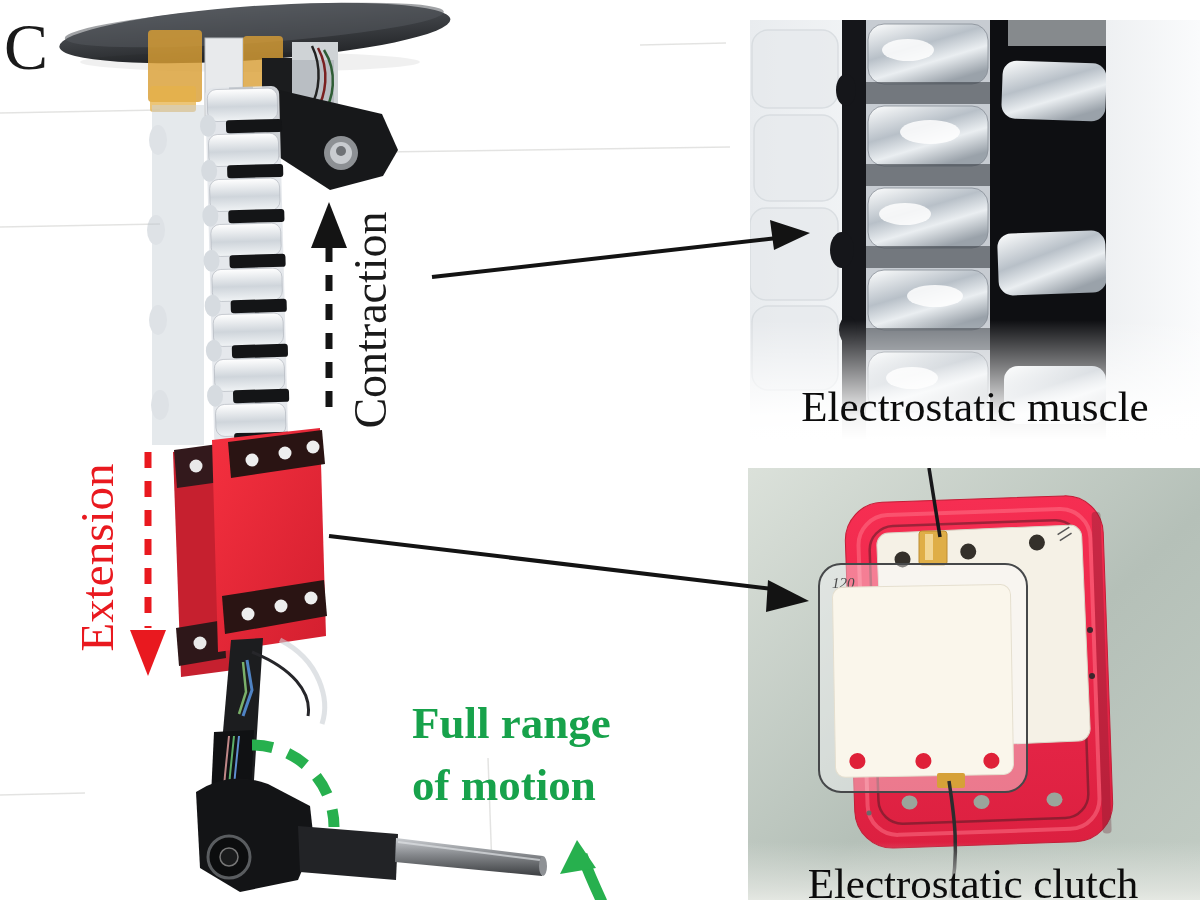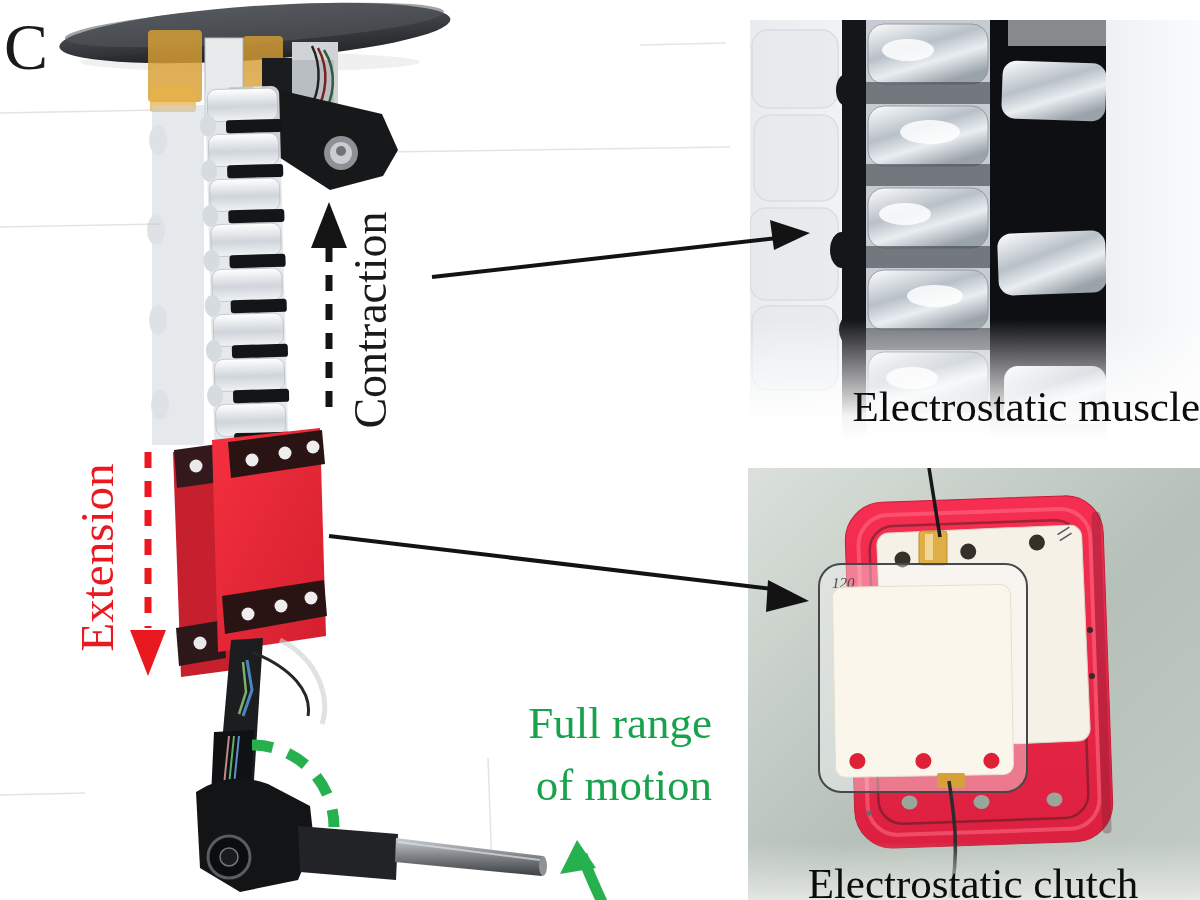--- a/index.html
+++ b/index.html
@@ -7,24 +7,24 @@
        font-family:"Liberation Serif","DejaVu Serif",serif;}
   #art{position:absolute;left:0;top:0;}
   .lbl{position:absolute;color:#1a1a1a;}
   #panel-letter{left:4px;top:14px;font-size:66px;line-height:1;}
   .vlabel{position:absolute;display:flex;align-items:center;justify-content:center;}
   .vlabel span{display:inline-block;transform:rotate(-90deg);white-space:nowrap;
                font-size:46px;line-height:1;}
   #contraction-label{left:342px;top:190px;width:58px;height:260px;color:#1a1a1a;}
   #extension-label{left:68px;top:434px;width:60px;height:246px;color:#e9191f;font-weight:400;}
   #extension-label span{font-size:47px;}
-  #range-label{left:412px;top:692px;width:300px;text-align:right;font-weight:normal;
+  #range-label{left:412px;top:692px;width:300px;text-align:left;font-weight:bold;
                font-size:45px;line-height:1.38;color:#17a24b;white-space:pre-line;}
   .caption{position:absolute;width:450px;text-align:center;font-size:43px;color:#0c0c0c;line-height:1;}
-  #muscle-caption{left:750px;top:385px;text-align:right;}
+  #muscle-caption{left:750px;top:385px;}
   #clutch-caption{left:748px;top:862px;}
 </style>
 </head>
 <body>
 
 <div id="fig">
 
 <svg id="art" width="1200" height="900" viewBox="0 0 1200 900">
   <defs>
     <linearGradient id="gDisc" x1="0" y1="0" x2="0" y2="1">

